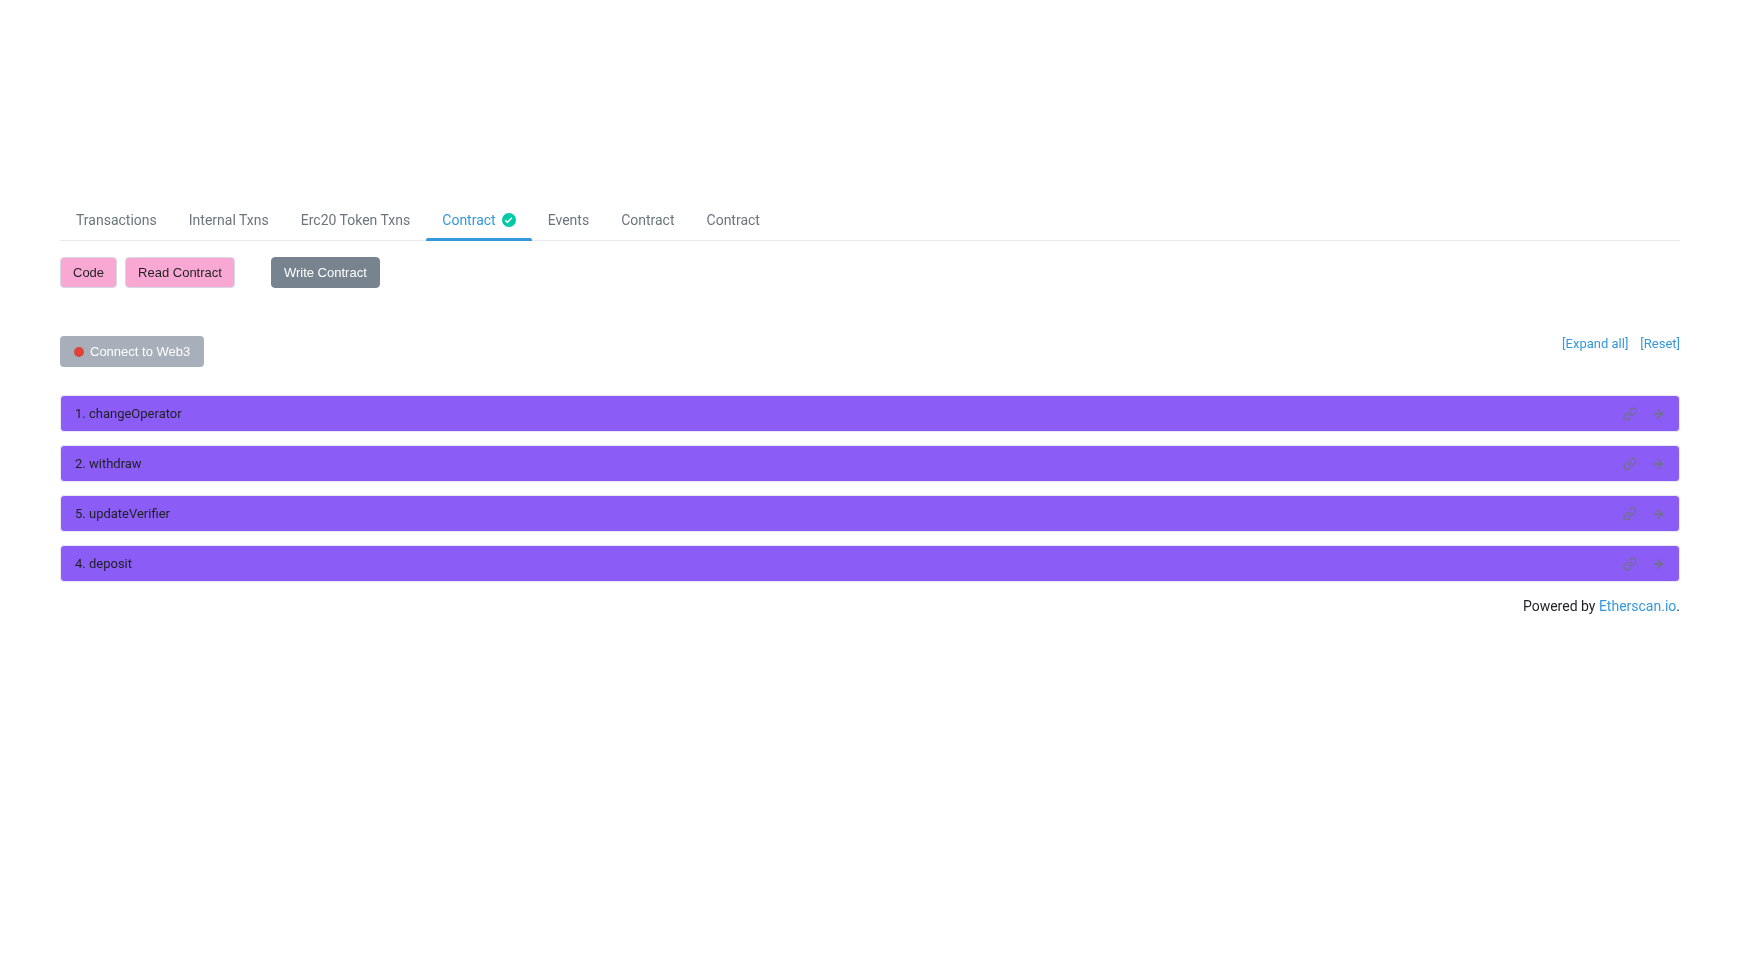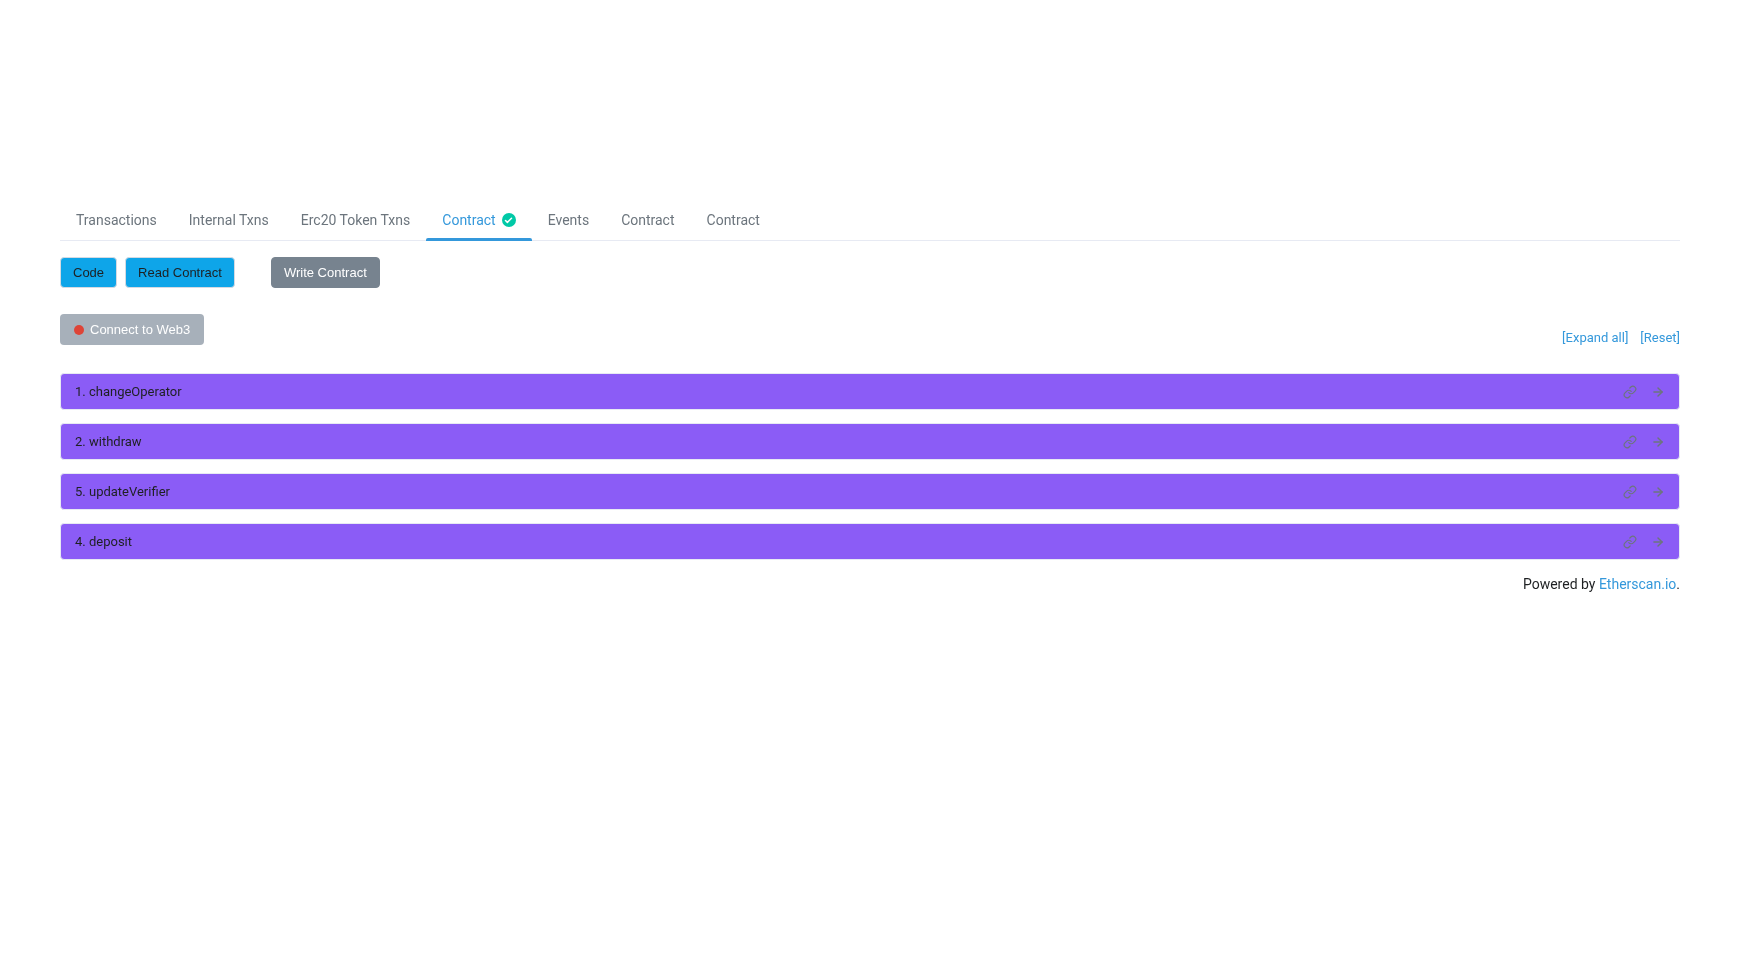--- a/index.html
+++ b/index.html
@@ -63,34 +63,34 @@
       margin-top: 16px;
       display: flex;
       gap: 8px;
     }
     .sub-tab {
       padding: 7px 12px;
       border: 1px solid #d5dae2;
       border-radius: 4px;
       color: #1e2022;
       cursor: pointer;
-      background: #0ea5e9;
+      background: #f9a8d4;
       font-size: 13px;
     }
     .sub-tab.active {
       background: #77838f;
       color: #fff;
       border-color: #77838f;
       margin-left: 28px;
     }
     .toolbar {
-      margin-top: 26px;
+      margin-top: 48px;
       display: flex;
       justify-content: space-between;
-      align-items: flex-end;
+      align-items: flex-start;
     }
     .connect-btn {
       background: #a7b0ba;
       color: #fff;
       border: none;
       padding: 8px 14px;
       border-radius: 4px;
       cursor: pointer;
       font-size: 13px;
       display: flex;

